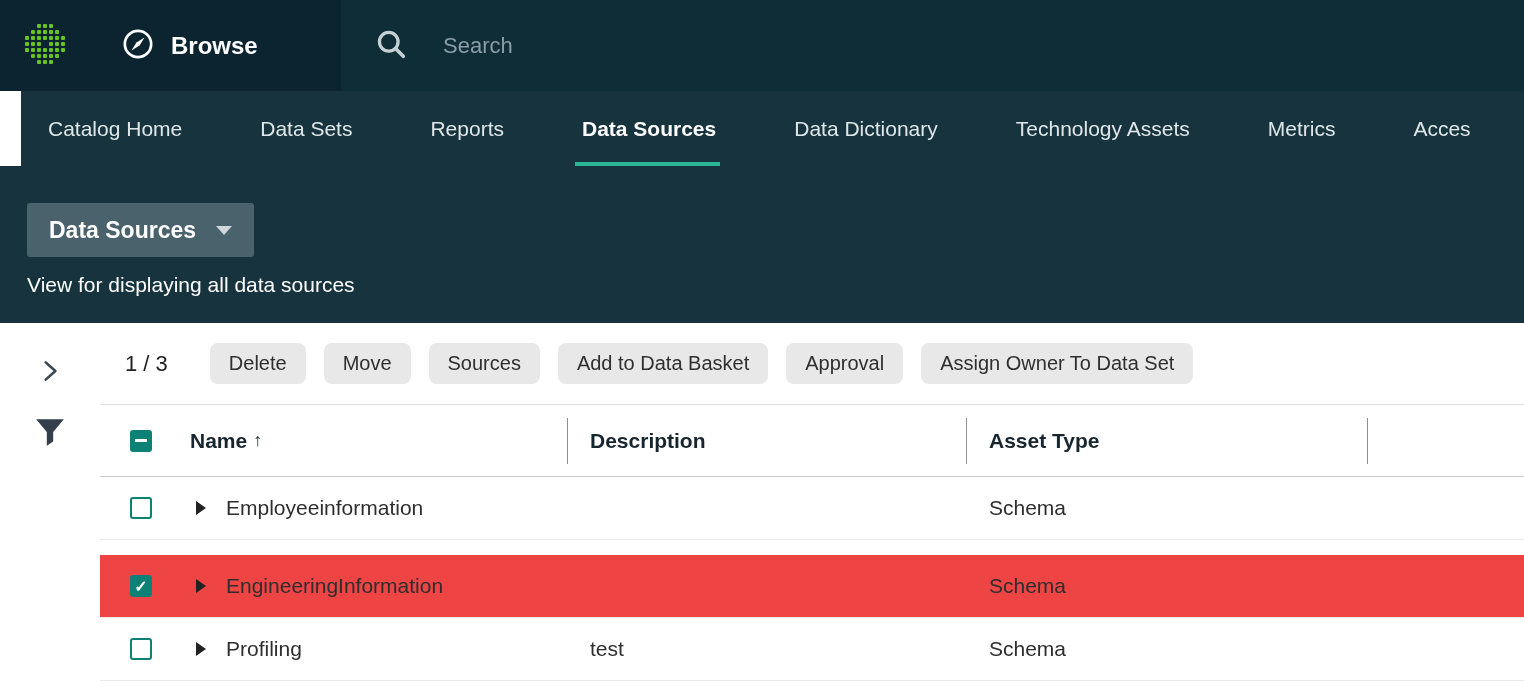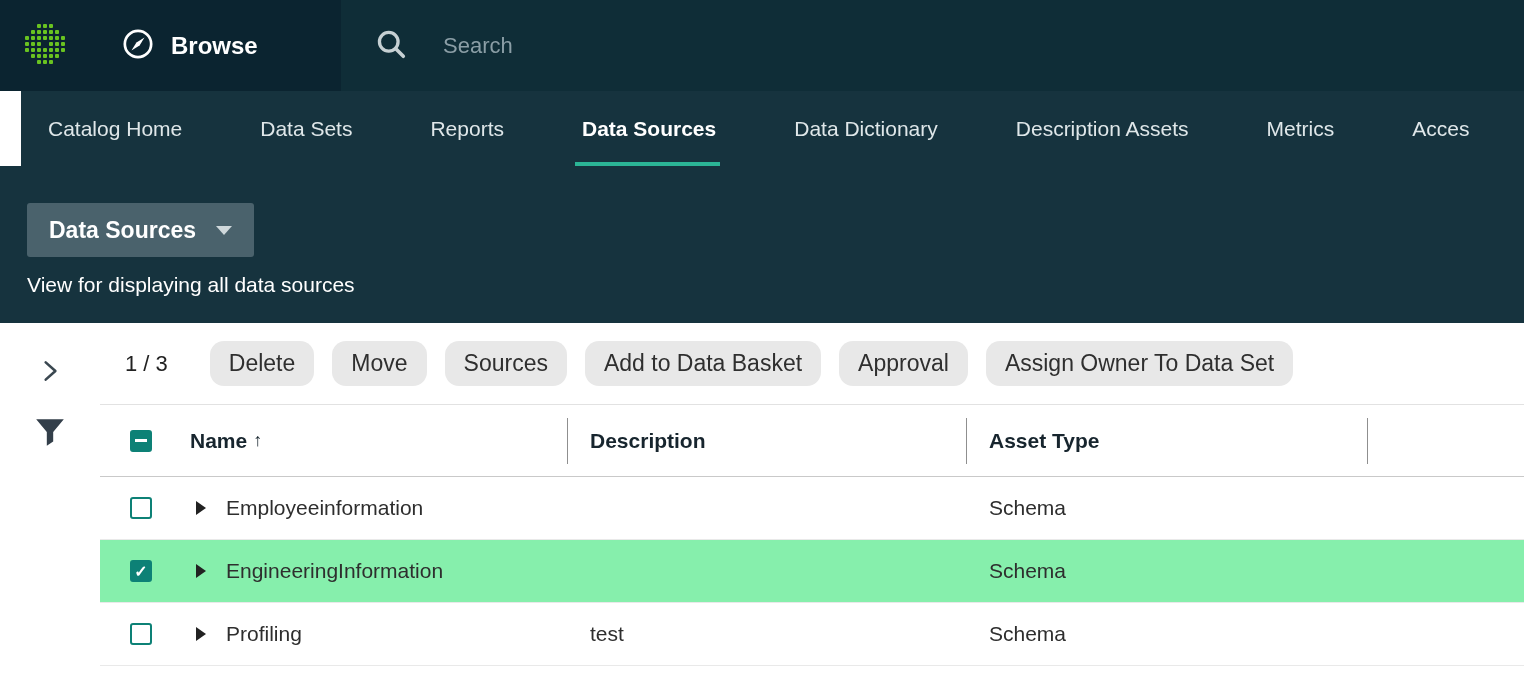--- a/index.html
+++ b/index.html
@@ -30,27 +30,27 @@
   
   .content { display:flex; height:367px; background:#ffffff; }
   .rail { width:100px; flex:0 0 100px; display:flex; flex-direction:column; align-items:center; padding-top:34px; }
   .rail-expand { cursor:pointer; }
   .rail-filter { margin-top:26px; cursor:pointer; }
   .main { flex:1; min-width:0; }
 
   
   .toolbar { height:82px; display:flex; align-items:center; padding-left:25px; border-bottom:1px solid #e2e2e2; }
   .pagination { font-size:22px; color:#222222; margin-right:42px; }
-  .tb-btn { background:#e8e8e8; border:none; border-radius:14px; color:#2f2f2f; font-size:23px; font-family:"Liberation Sans",sans-serif; padding:9px 19px; margin-right:18px; cursor:pointer; }
+  .tb-btn { background:#e8e8e8; border:none; border-radius:8px; color:#2f2f2f; font-size:20px; font-family:"Liberation Sans",sans-serif; padding:9px 19px; margin-right:18px; cursor:pointer; }
   .tb-btn.disabled { color:#b3b3b3; cursor:default; }
 
   
   .thead { display:flex; align-items:center; height:72px; border-bottom:1px solid #c9c9c9; }
   .trow { display:flex; height:63px; border-bottom:1px solid #e9e9e9; cursor:pointer; }
-  .trow.selected { background:#86efac; }
+  .trow.selected { background:#ef4444;margin-top:15px; }
   .col-name { width:468px; flex:0 0 468px; display:flex; align-items:center; padding-left:30px; position:relative; height:100%; }
   .col-desc { width:399px; flex:0 0 399px; padding-left:22px; position:relative; height:100%; display:flex; align-items:center; }
   .col-type { width:401px; flex:0 0 401px; padding-left:22px; position:relative; height:100%; display:flex; align-items:center; }
   .col-rest { flex:1; height:100%; }
   .thead .col-name::after, .thead .col-desc::after, .thead .col-type::after {
     content:""; position:absolute; right:0; top:50%; transform:translateY(-50%); width:1px; height:46px; background:#8f8f8f; }
   .th-label { font-size:21px; font-weight:bold; color:#17252e; }
   .sort-arrow { font-size:18px; font-weight:bold; color:#17252e; margin-left:6px; }
   .thead .col-name .th-label { margin-left:38px; }
   .cell-text { font-size:21px; color:#2e2e2e; }
@@ -131,21 +131,21 @@
     <span class="search-label">Search</span>
   </div>
 </header>
 
 <nav class="navbar">
   <div class="nav-tab">Catalog Home</div>
   <div class="nav-tab">Data Sets</div>
   <div class="nav-tab">Reports</div>
   <div class="nav-tab active">Data Sources</div>
   <div class="nav-tab">Data Dictionary</div>
-  <div class="nav-tab">Description Assets</div>
+  <div class="nav-tab">Technology Assets</div>
   <div class="nav-tab">Metrics</div>
   <div class="nav-tab">Acces</div>
 </nav>
 
 <section class="view-header">
   <button class="view-dropdown">
     <span class="view-dropdown-label">Data Sources</span>
     <span class="caret-down"></span>
   </button>
   <div class="view-subtitle">View for displaying all data sources</div>

